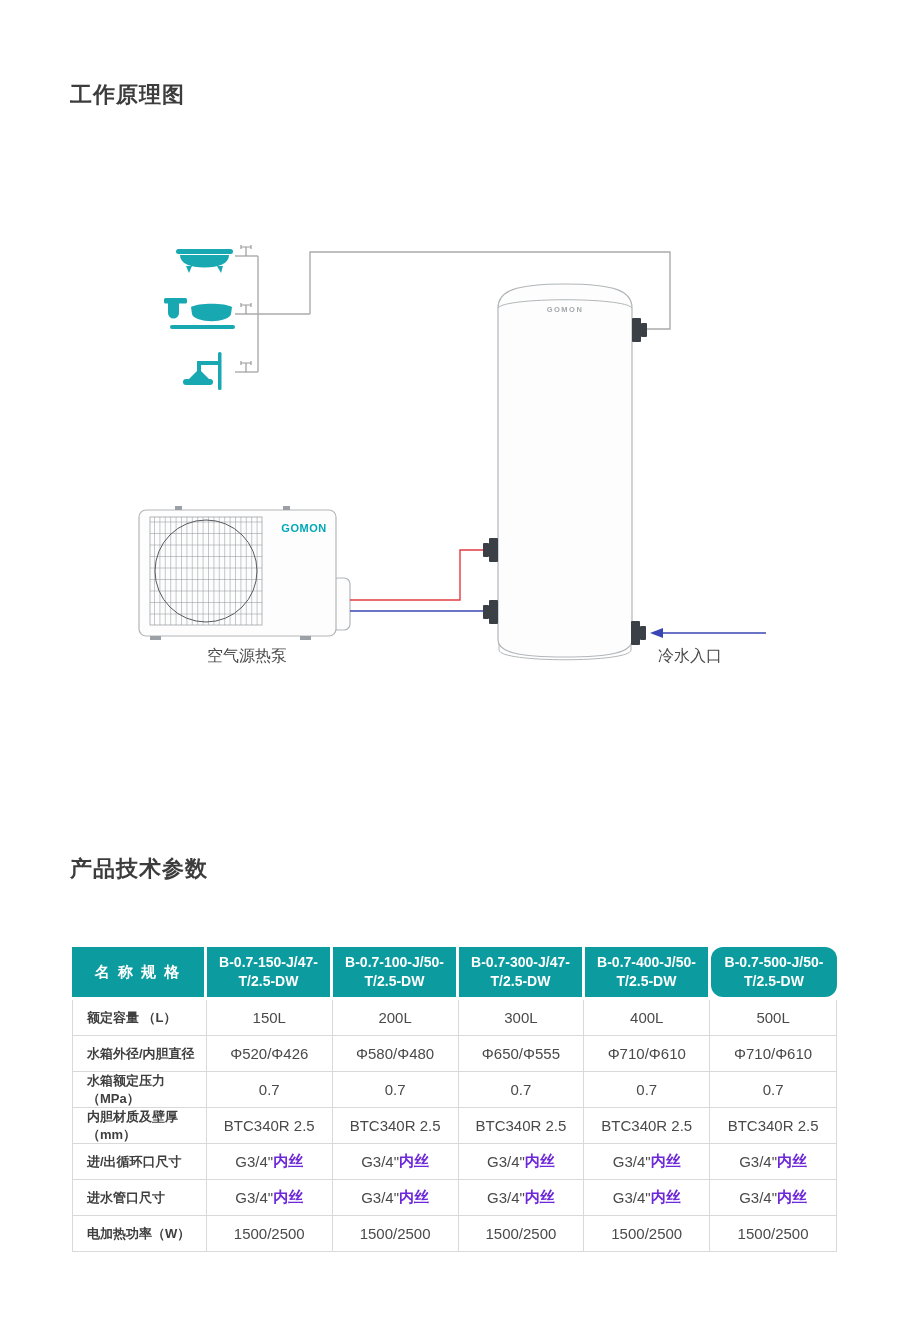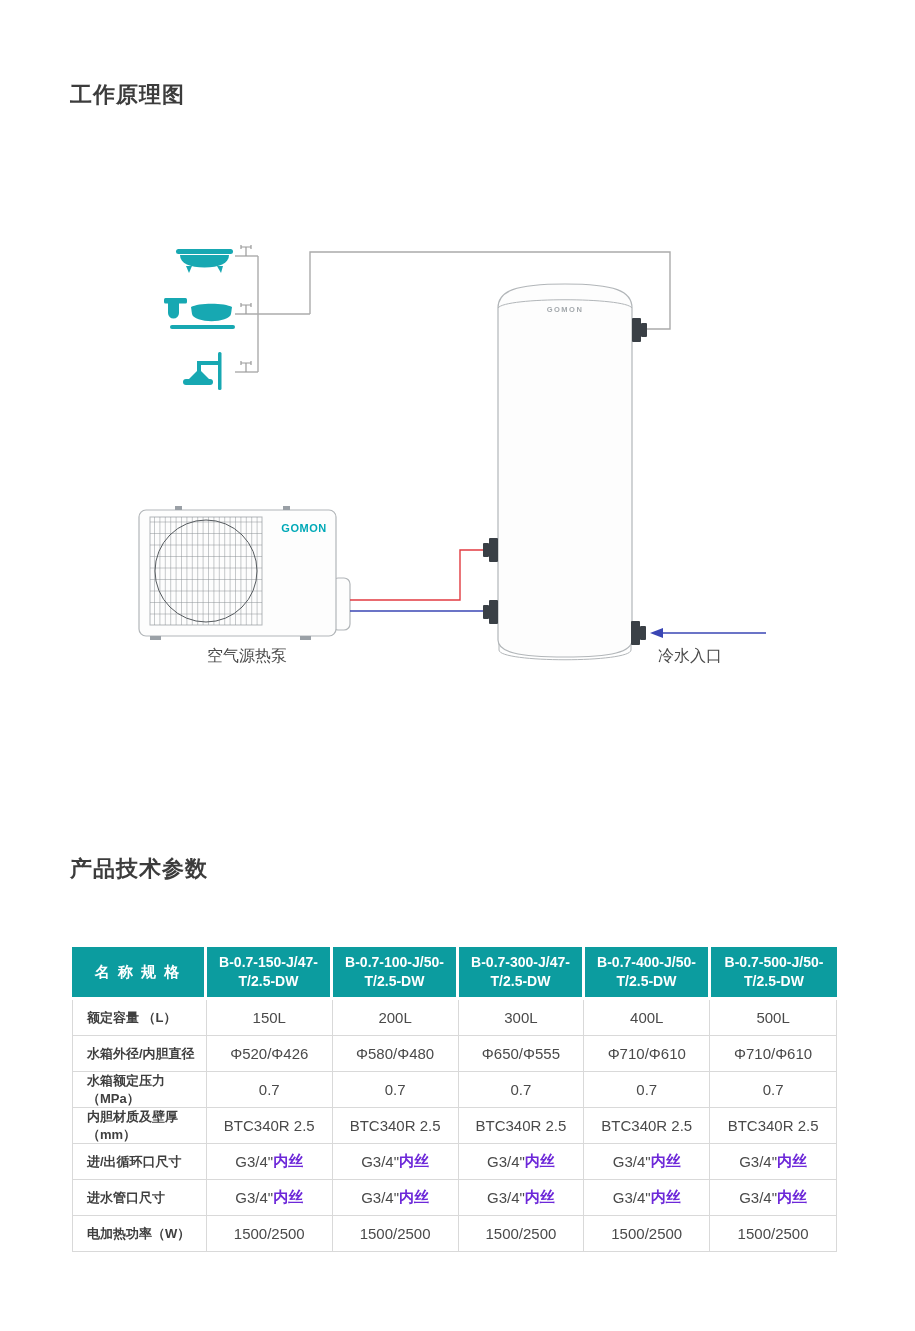--- a/index.html
+++ b/index.html
@@ -30,21 +30,21 @@
 
   
   #spec-table { position:absolute; left:72px; top:947px; width:672px; }
   .thead { display:flex; width:765px; height:50px; }
   .hcell {
     background:var(--header-teal); color:#fff; display:flex; flex-direction:column;
     align-items:center; justify-content:center; text-align:center;
     font-size:14px; font-weight:bold; line-height:1.35;
     border-right:3px solid #fff;
   }
-  .hcell:last-child { border-right:none; }
+  .hcell:last-child { border-right:none;border-radius:12px; }
   .hcell.first { width:135px; font-size:15px; letter-spacing:2px; }
   .hcell.model { width:126px; }
   .tbody { width:765px; border-left:1px solid #d9d9d9; border-right:1px solid #d9d9d9; margin-top:3px; }
   .trow { display:flex; height:36px; border-bottom:1px solid #d9d9d9; }
   .lcell {
     width:134px; display:flex; align-items:center; padding-left:14px;
     font-size:13px; color:#3f3f3f; border-right:1px solid #d9d9d9;font-weight:bold;
   }
   .vcell {
     width:126px; display:flex; align-items:center; justify-content:center;

